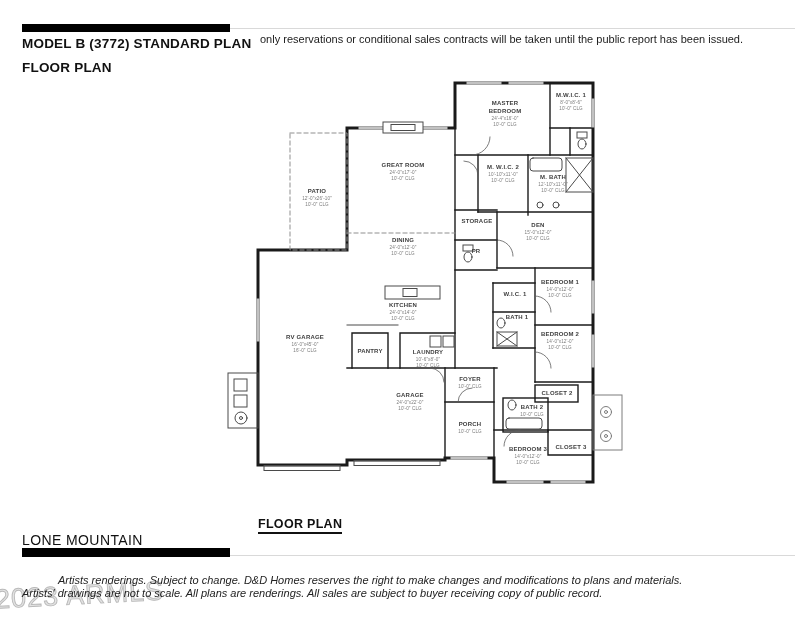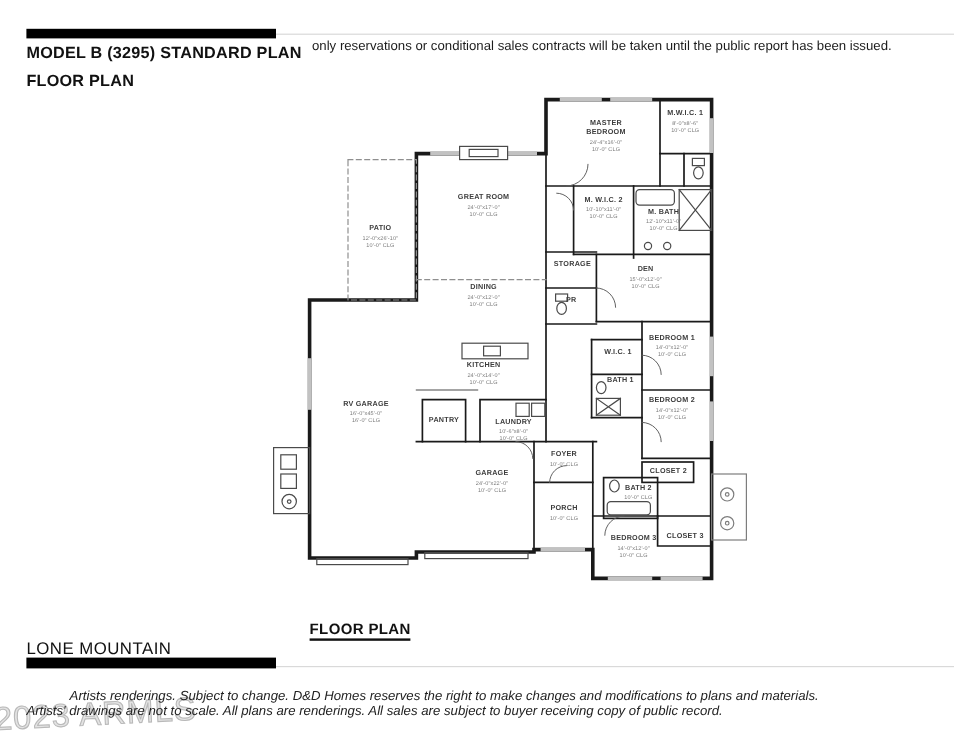--- a/index.html
+++ b/index.html
@@ -24,21 +24,21 @@
              color:#e3e3e3;-webkit-text-stroke:0.9px #b9b9b9;transform:rotate(-3deg);
              font-family:"Liberation Sans",sans-serif;}
 </style>
 </head>
 <body>
 
 <div class="page">
 
   <div class="bar" style="left:22px;top:24px;width:208px;height:8px"></div>
   <div class="rule" style="left:230px;top:28px;width:565px"></div>
-  <div class="title">MODEL B (3295) STANDARD PLAN</div>
+  <div class="title">MODEL B (3772) STANDARD PLAN</div>
   <div class="subtitle">FLOOR PLAN</div>
   <div class="notice">only reservations or conditional sales contracts will be taken until the public report has been issued.</div>
 
   <svg class="plan-svg" viewBox="0 0 800 618">
     <g fill="none" stroke="#1a1a1a" stroke-linecap="square">
 
       <path stroke-width="3" d="M347,128 L455,128 L455,83 L593,83 L593,482 L494,482 L494,458 L445,458 L445,460 L347,460 L347,465 L258,465 L258,250 L347,250 L347,128 Z"></path>
 
       <g stroke-width="1.4">
         <path d="M550,83 V155"></path>

